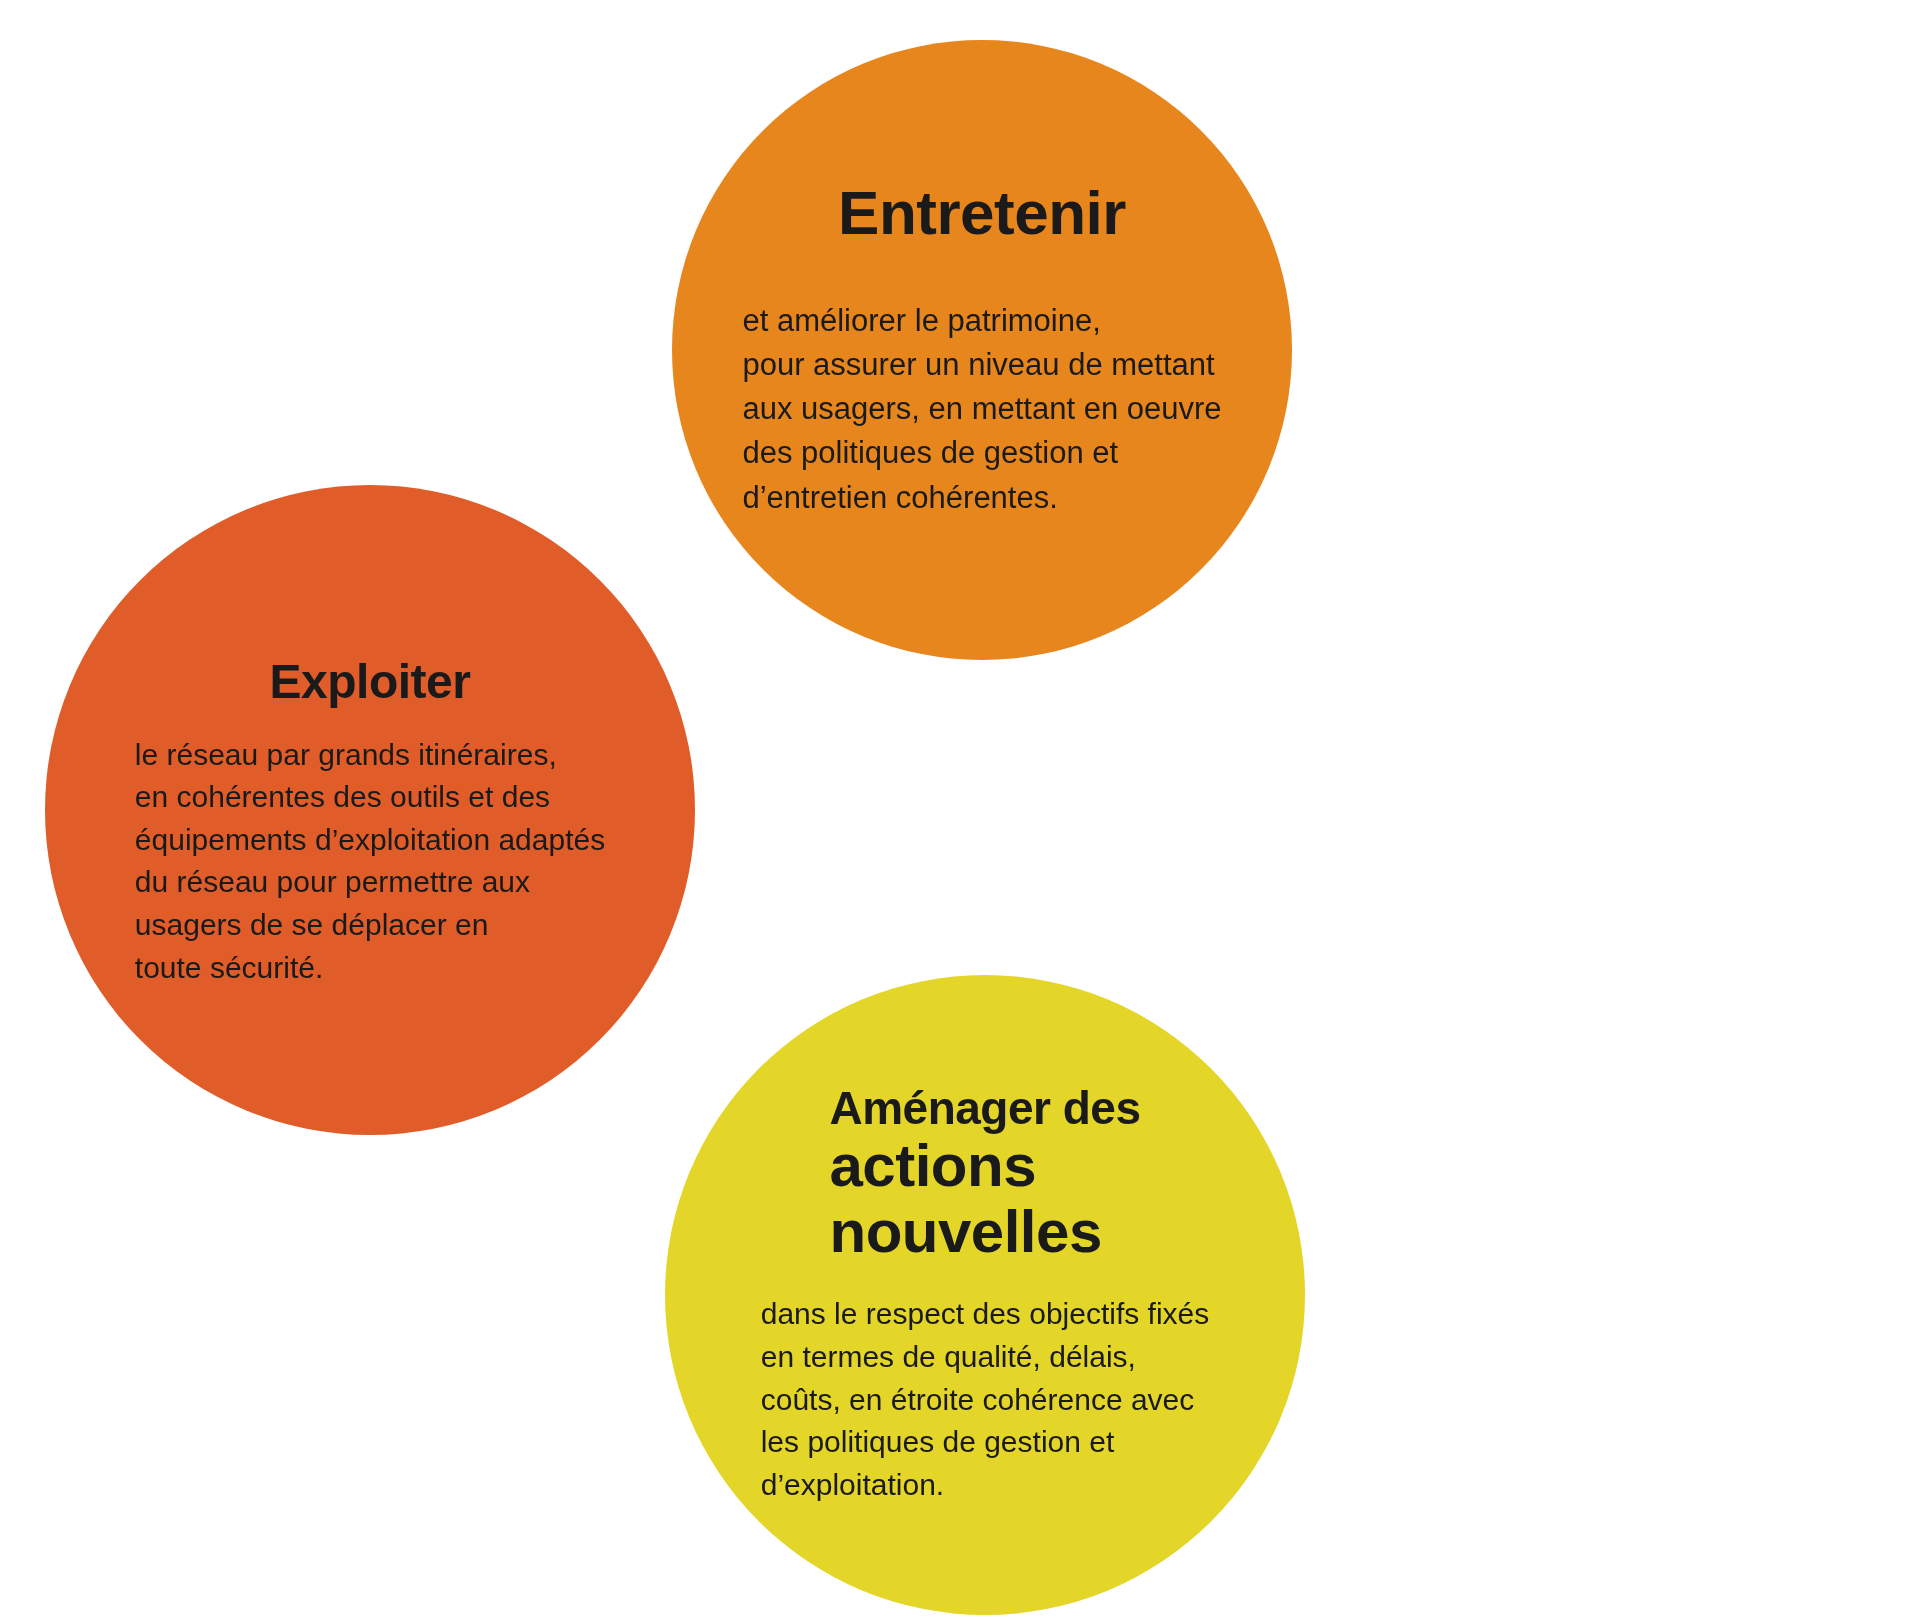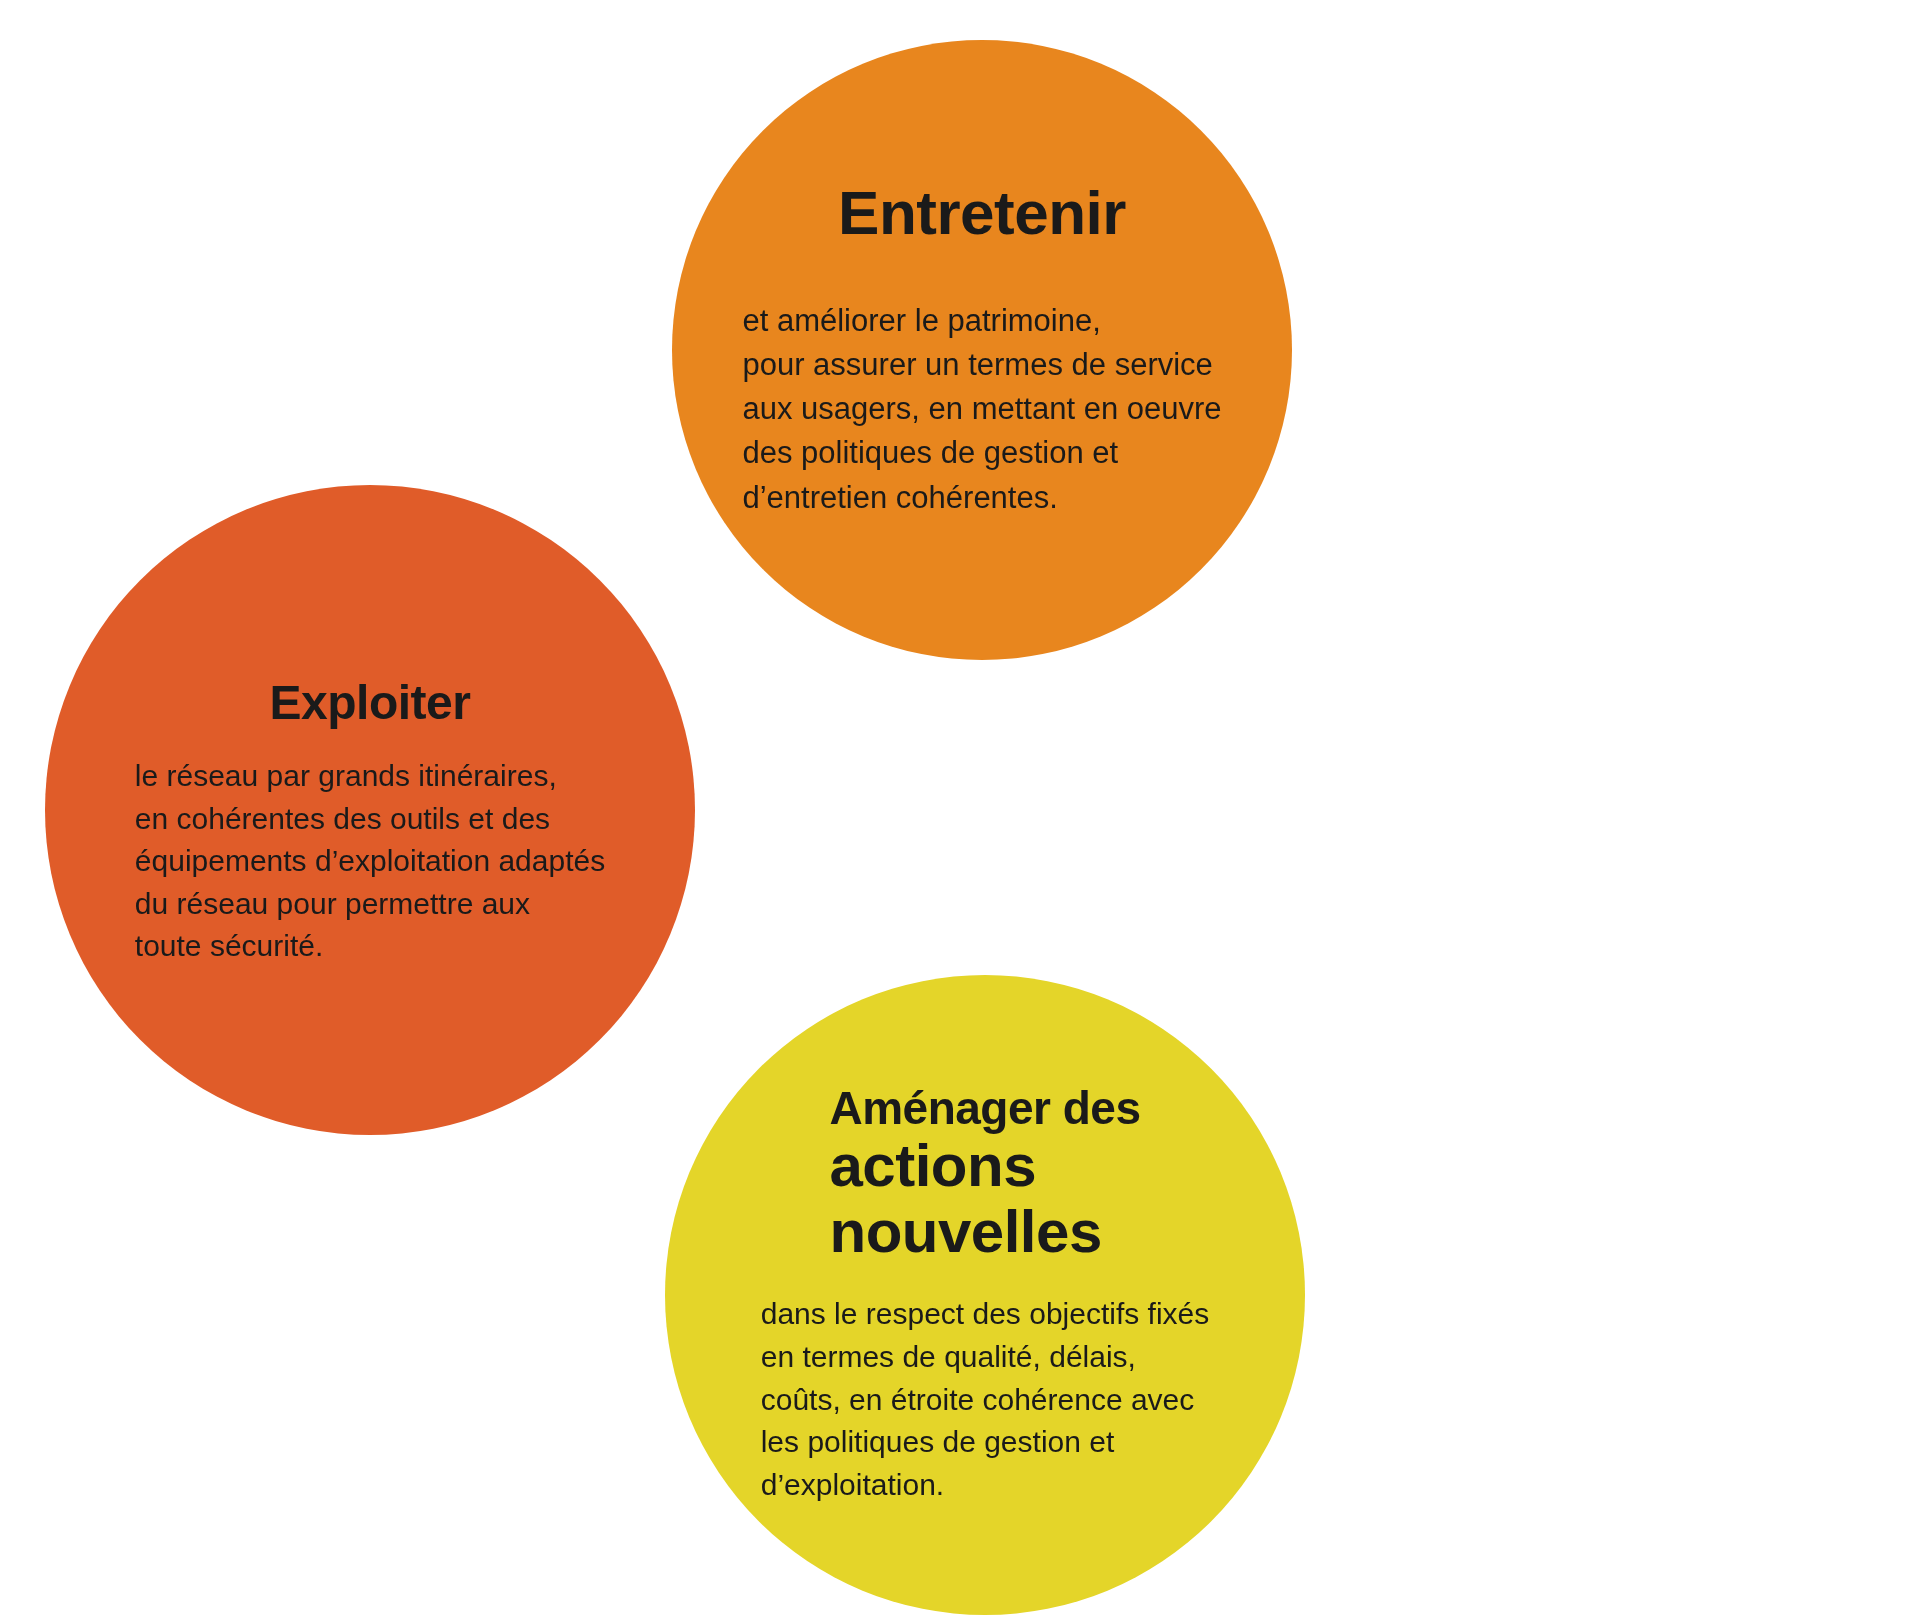--- a/index.html
+++ b/index.html
@@ -117,34 +117,35 @@
 </style>
 </head>
 <body style="background: rgb(255, 255, 255);">
 
 <div id="diagram">
 
   <div class="bubble" id="bubble-entretenir" style="background: rgb(232, 134, 30);">
     <div class="title">Entretenir</div>
     <div class="body">
       <span class="line">et améliorer le patrimoine,</span>
-      <span class="line">pour assurer un termes de service</span>
+      <span class="line">pour assurer un niveau de mettant</span>
       <span class="line">aux usagers, en mettant en oeuvre</span>
       <span class="line">des politiques de gestion et</span>
       <span class="line">d’entretien cohérentes.</span>
     </div>
   </div>
 
   <div class="bubble" id="bubble-exploiter" style="background: rgb(224, 92, 41);">
     <div class="title">Exploiter</div>
     <div class="body">
       <span class="line">le réseau par grands itinéraires,</span>
       <span class="line">en cohérentes des outils et des</span>
       <span class="line">équipements d’exploitation adaptés</span>
       <span class="line">du réseau pour permettre aux</span>
+      <span class="line">usagers de se déplacer en</span>
       <span class="line">toute sécurité.</span>
     </div>
   </div>
 
 
   <div class="bubble" id="bubble-amenager" style="background: rgb(228, 213, 41);">
     <div class="title">
       <span class="line">Aménager des</span>
       <span class="big">actions</span>
       <span class="big">nouvelles</span>

